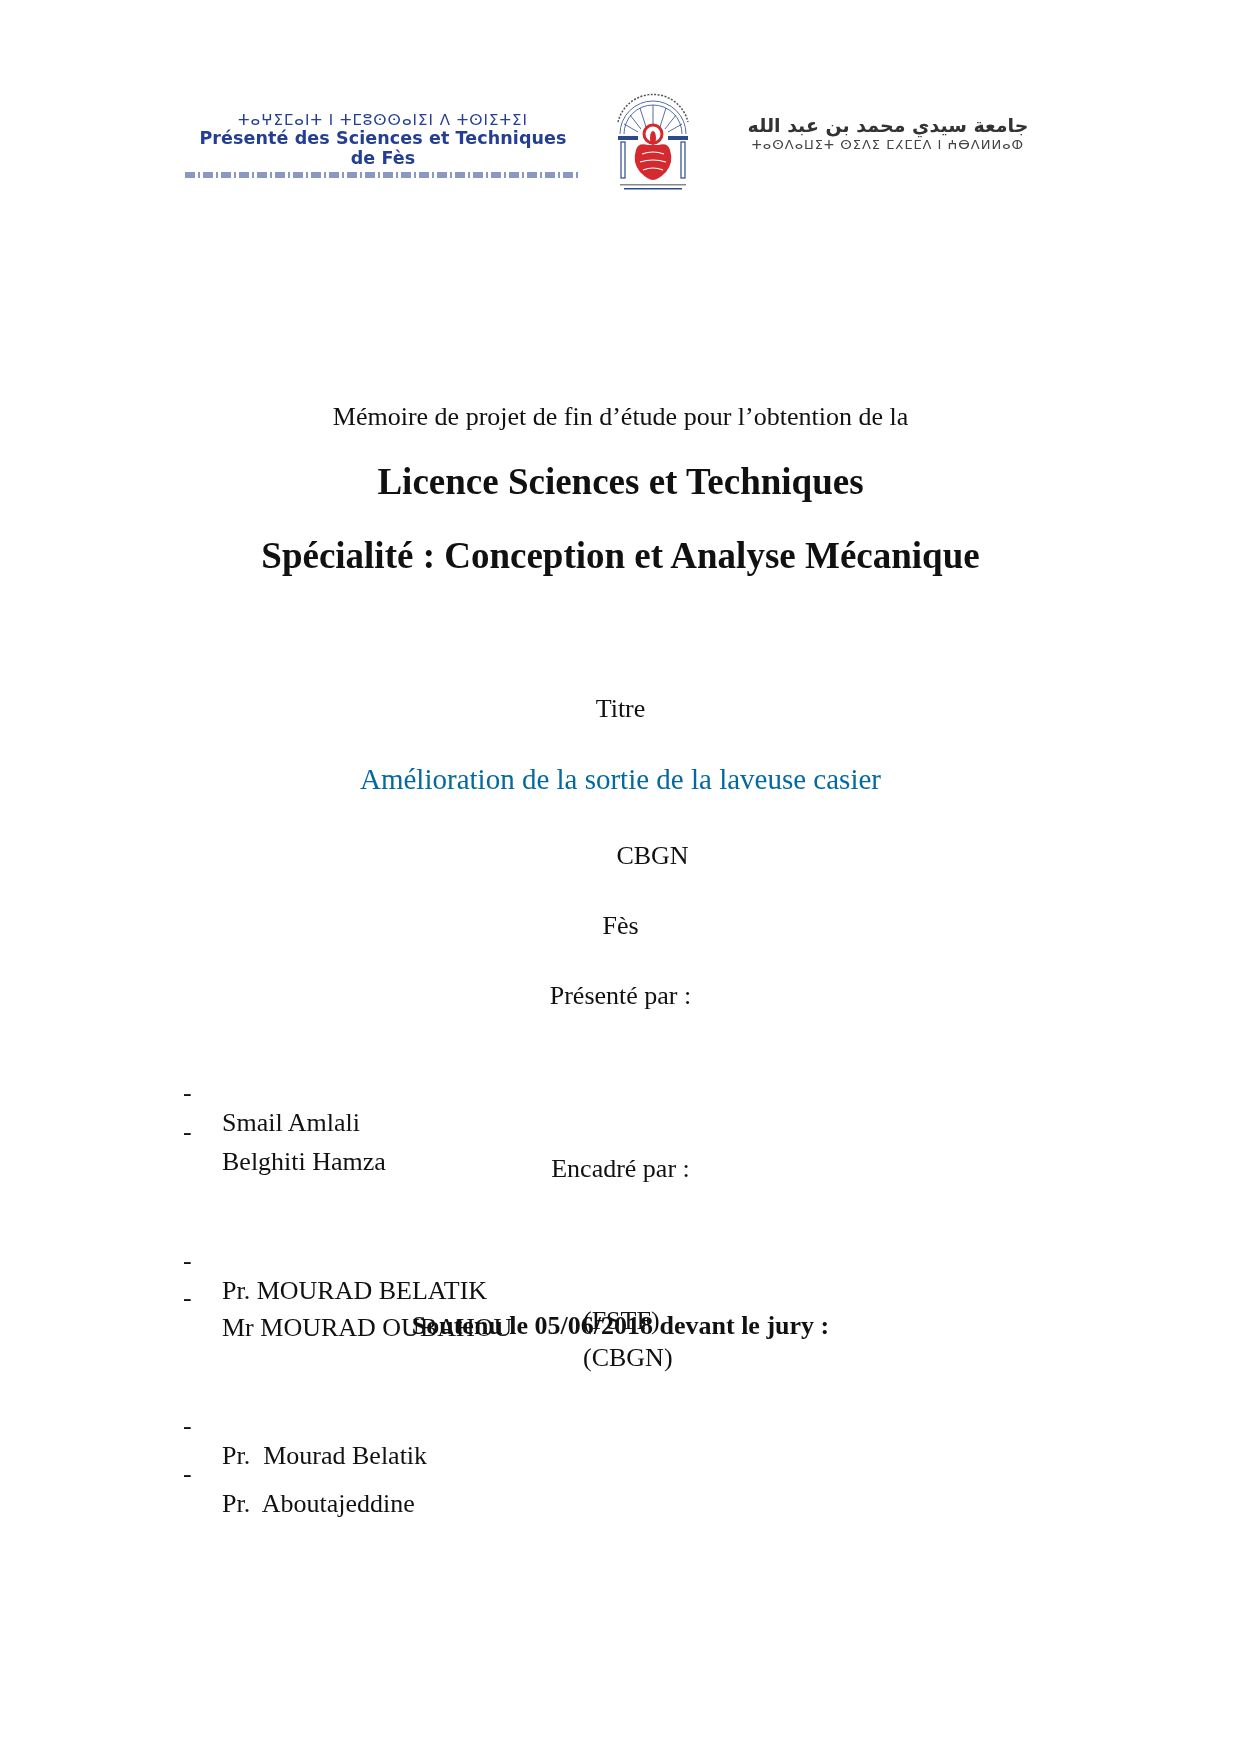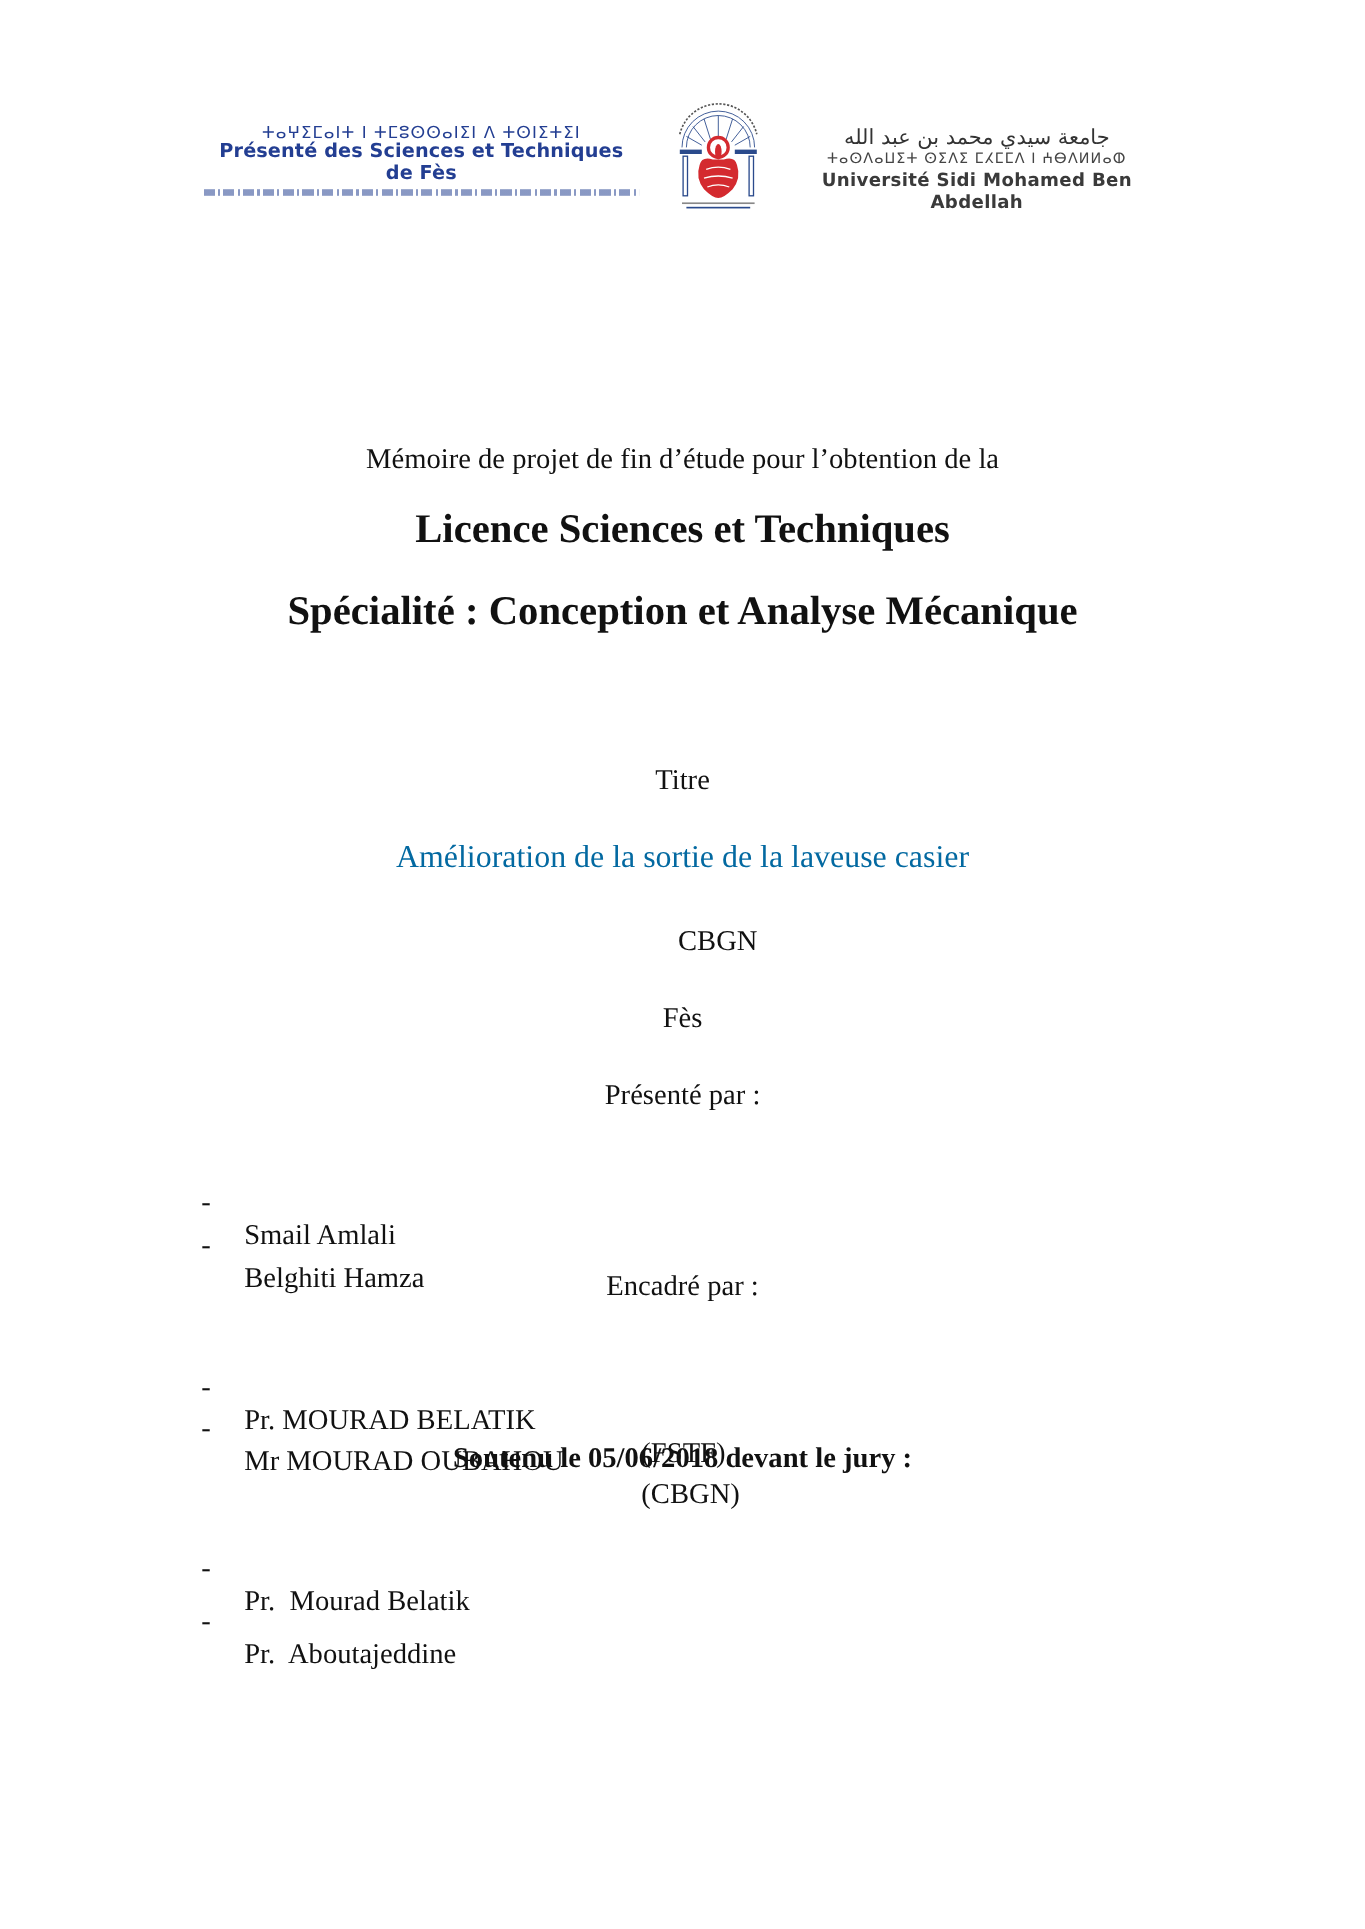--- a/index.html
+++ b/index.html
@@ -14,21 +14,21 @@
   .fst-ar { font-size: 19px; font-weight: bold; line-height: 22px; color: #233e92; }
   .fst-tf { font-size: 15px; line-height: 16px; letter-spacing: 1px; color: #233e92; }
   .fst-fr { font-size: 17.5px; font-weight: bold; line-height: 20px; color: #233e92; letter-spacing: 0.1px; }
   .fst-rule { height: 6px; margin: 4px 0 0 0;
               background: repeating-linear-gradient(90deg, #6c7fb5 0 10px, transparent 10px 13px, #6c7fb5 13px 15px, transparent 15px 18px); opacity: 0.8; }
 
   .usmba-emblem { left: 610px; top: 92px; width: 86px; height: 100px; }
 
   .usmba-logo { left: 718px; top: 114px; width: 340px; text-align: center; color: #333;
                 font-family: "DejaVu Sans", sans-serif; }
-  .usmba-ar { font-size: 19px; font-weight: normal; line-height: 22px; color: #333; }
+  .usmba-ar { font-size: 19px; font-weight: bold; line-height: 22px; color: #333; }
   .usmba-tf { font-size: 13px; line-height: 18px; letter-spacing: 1px; color: #444; }
   .usmba-fr { font-size: 16.5px; font-weight: bold; line-height: 20px; color: #3a3a3a; letter-spacing: 0.3px; }
 
   
   .t-intro { top: 402px; font-size: 26px; }
   .t-degree { top: 460px; font-size: 37px; font-weight: bold; }
   .t-spec { top: 534px; font-size: 37px; font-weight: bold; }
   .t-titre-label { top: 694px; font-size: 26px; }
   .t-titre { top: 763px; font-size: 29px; color: #0369a1; }
   .t-company { top: 841px; font-size: 26px; padding-left: 32px; }
@@ -80,21 +80,20 @@
     <path d="M32 62 Q43 58 54 62 M30 70 Q43 66 56 70 M33 78 Q43 74 53 78" stroke="#fff" stroke-width="1.2" fill="none"></path>
 
     <rect x="10" y="92" width="66" height="1.5" fill="#888"></rect>
     <rect x="14" y="96" width="58" height="1.5" fill="#2a4a8c"></rect>
   </svg>
 </div>
 
 <div class="abs usmba-logo">
   <div class="usmba-ar" dir="rtl">جامعة سيدي محمد بن عبد الله</div>
   <div class="usmba-tf">ⵜⴰⵙⴷⴰⵡⵉⵜ ⵙⵉⴷⵉ ⵎⵃⵎⵎⴷ ⵏ ⵄⴱⴷⵍⵍⴰⵀ</div>
-  <div class="usmba-fr">Université Sidi Mohamed Ben Abdellah</div>
 </div>
 
 <div class="center t-intro">Mémoire de projet de fin d’étude pour l’obtention de la</div>
 <div class="center t-degree">Licence Sciences et Techniques</div>
 <div class="center t-spec">Spécialité : Conception et Analyse Mécanique</div>
 
 <div class="center t-titre-label">Titre</div>
 <div class="center t-titre">Amélioration de la sortie de la laveuse casier</div>
 <div class="center t-company">CBGN</div>
 <div class="center t-city">Fès</div>

